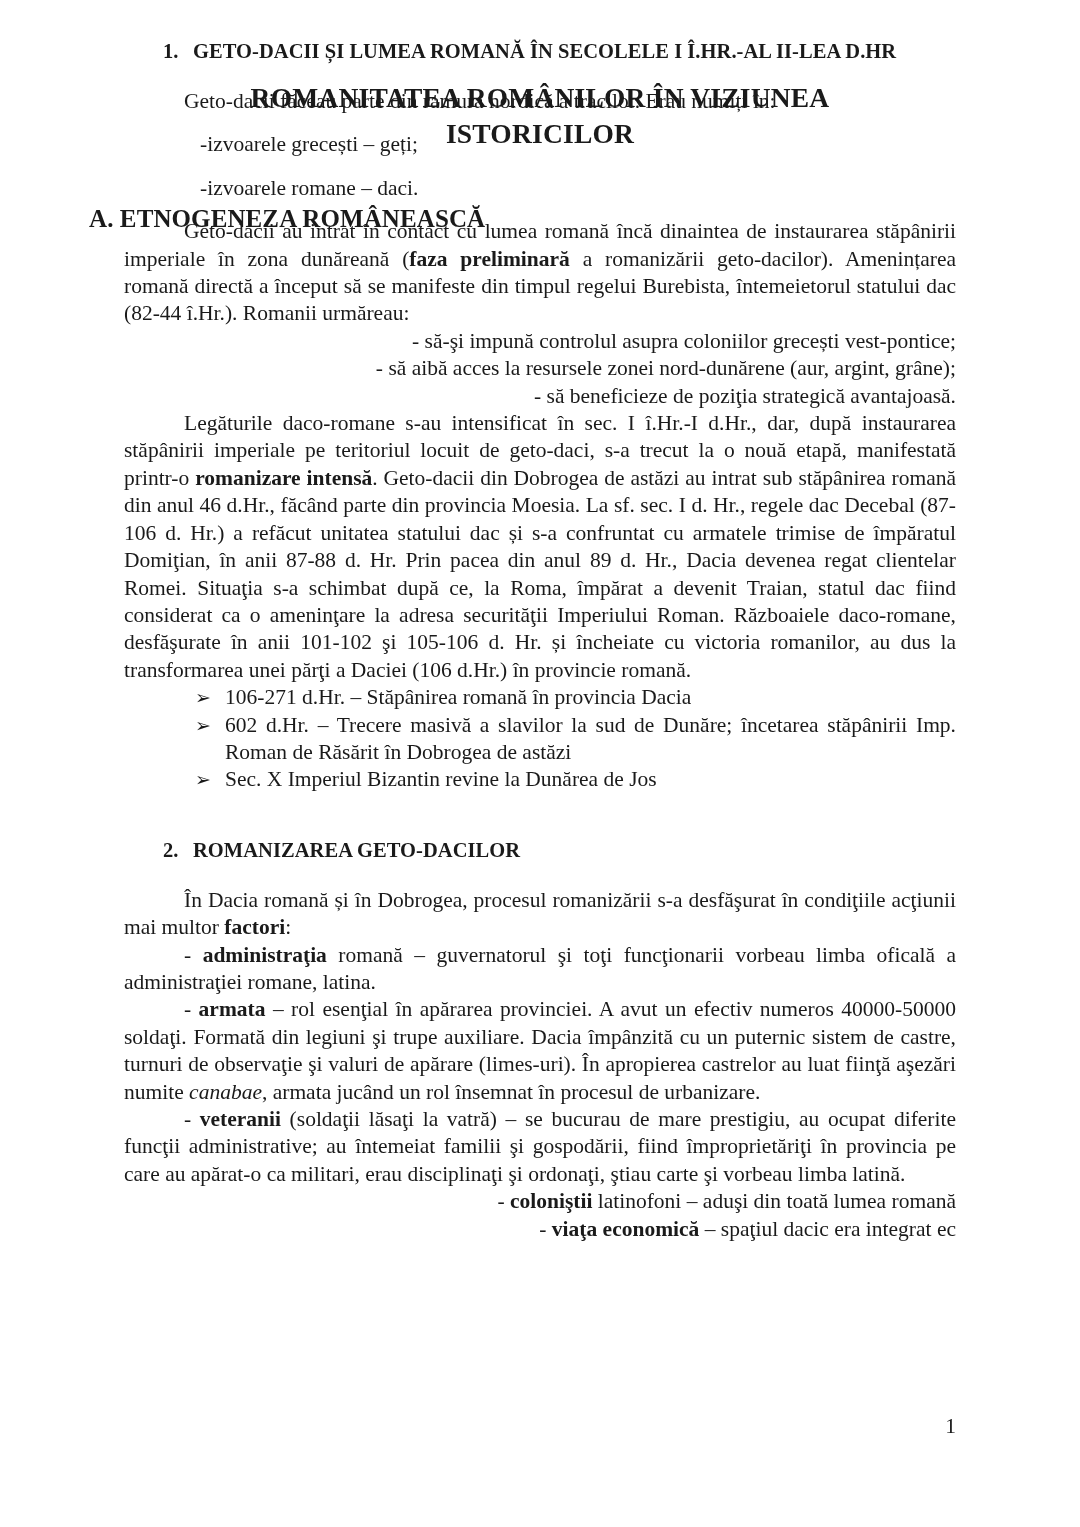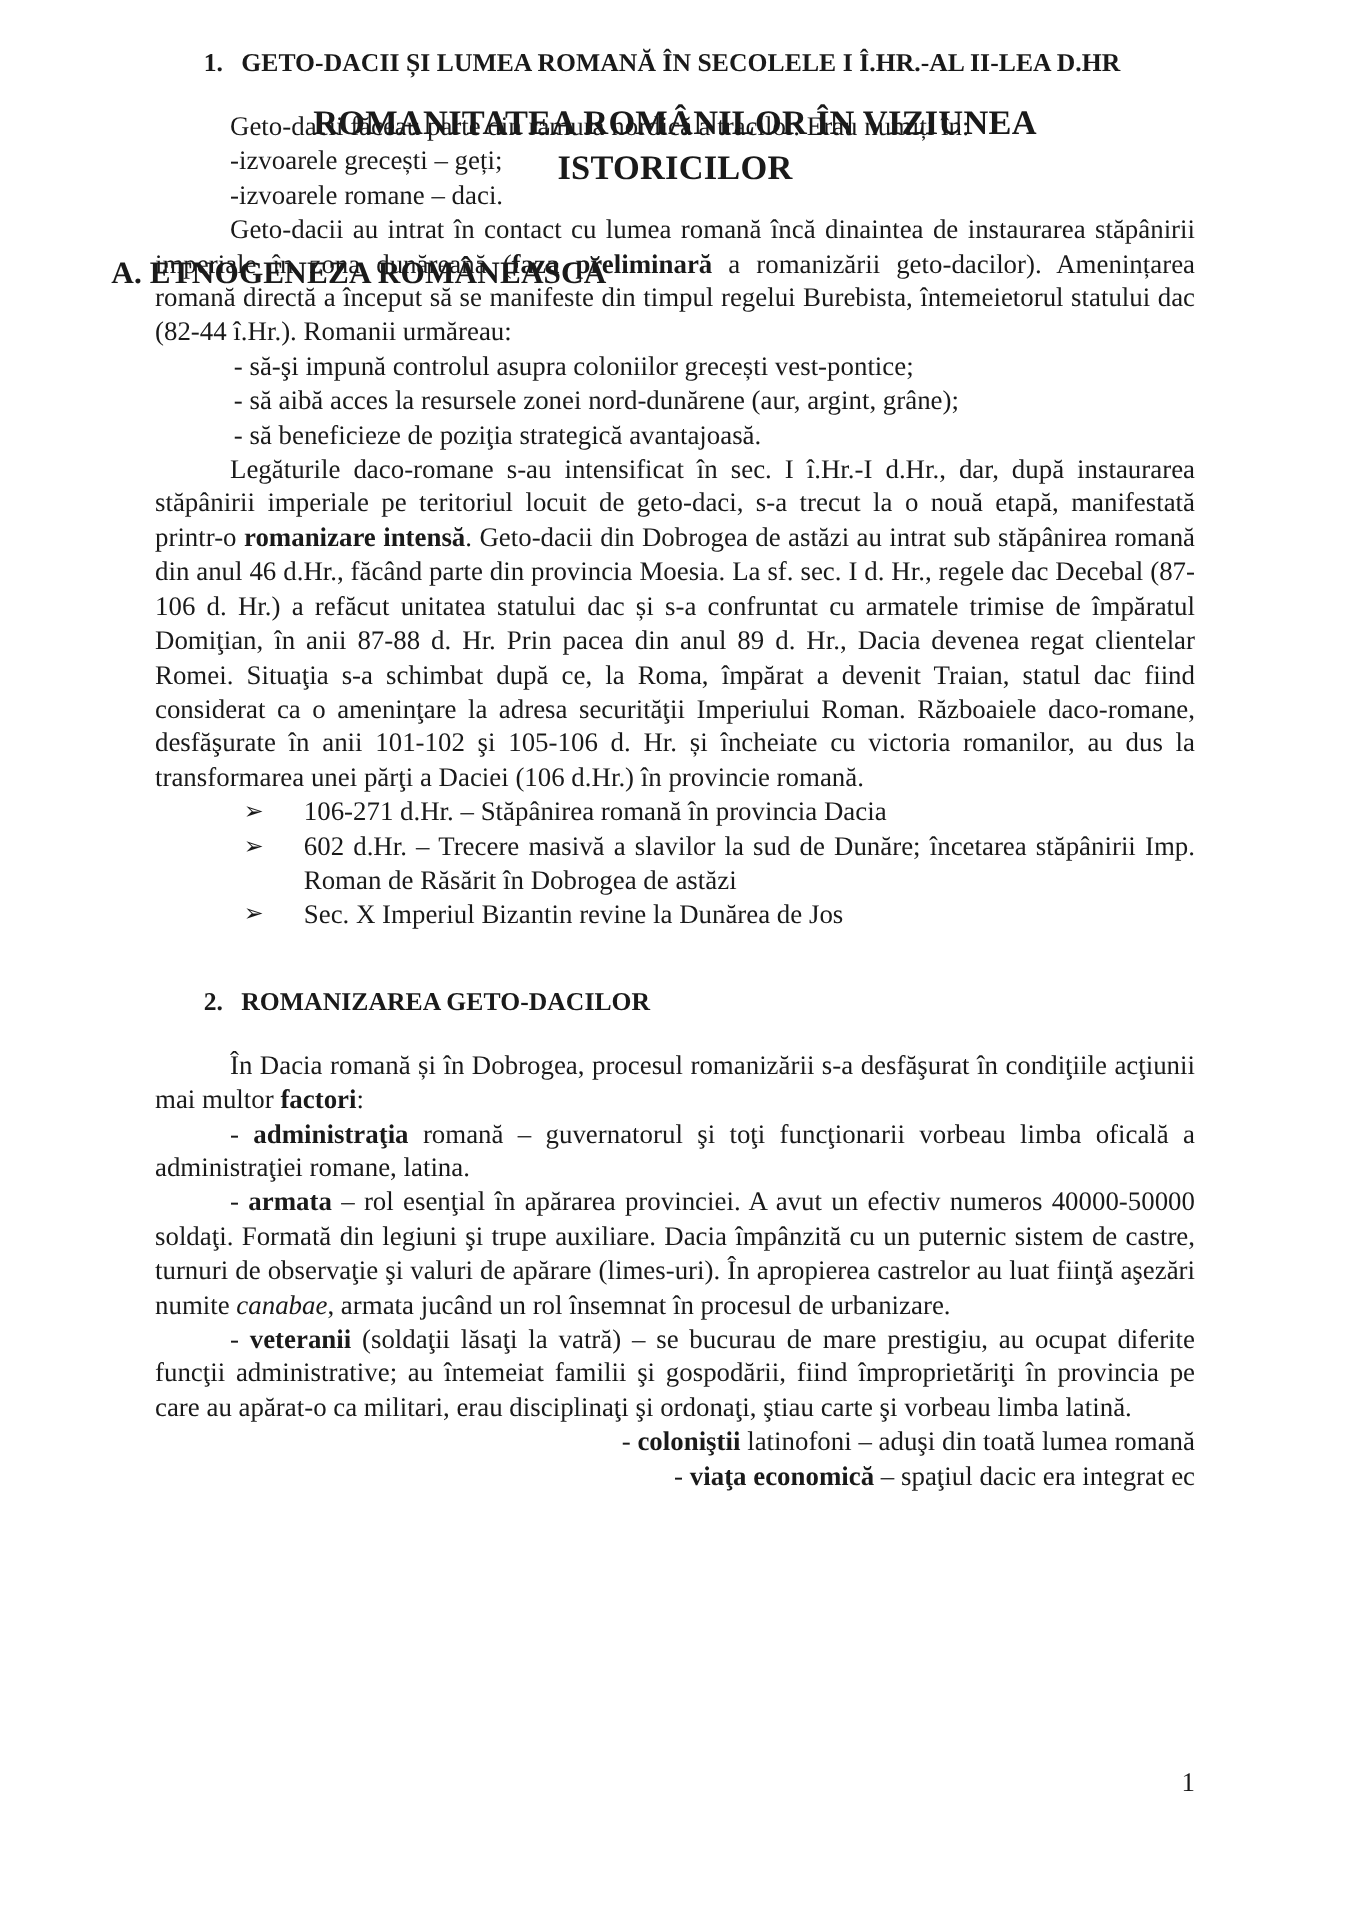--- a/index.html
+++ b/index.html
@@ -84,32 +84,32 @@
     text-justify: inter-word;
     hyphens: none;
   }
   p.body.indent { text-indent: 60px; }
   p.last { text-align: right; }
 
   .lead-gap { height: 23px; }
 
   
   .plainline {
-    margin: 0;
+    margin: 16px;
     padding-left: 60px;
     font-size: 21.5px;
     line-height: 27.4px;
     text-align: left;
   }
   .dashline {
     margin: 0;
     padding-left: 63px;
     font-size: 21.5px;
     line-height: 27.4px;
-    text-align: left;
+    text-align: right;
   }
 
   
   ul.arrow-list {
     margin: 0;
     padding: 0;
     list-style: none;
   }
   ul.arrow-list li {
     position: relative;
@@ -120,21 +120,21 @@
     text-justify: inter-word;
   }
   ul.arrow-list li .bullet {
     position: absolute;
     left: 71px;
     top: 0px;
     font-size: 19px;
     line-height: 27.4px;
     font-family: "DejaVu Sans", sans-serif;
   }
-  ul.arrow-list li .litext { display: block; margin-left: 18px; }
+  ul.arrow-list li .litext { display: block; }
 
   b, strong { font-weight: bold; }
   i, em { font-style: italic; }
 
   
   .page-number {
     position: absolute;
     left: 0;
     right: 0;
     top: 1413px;

